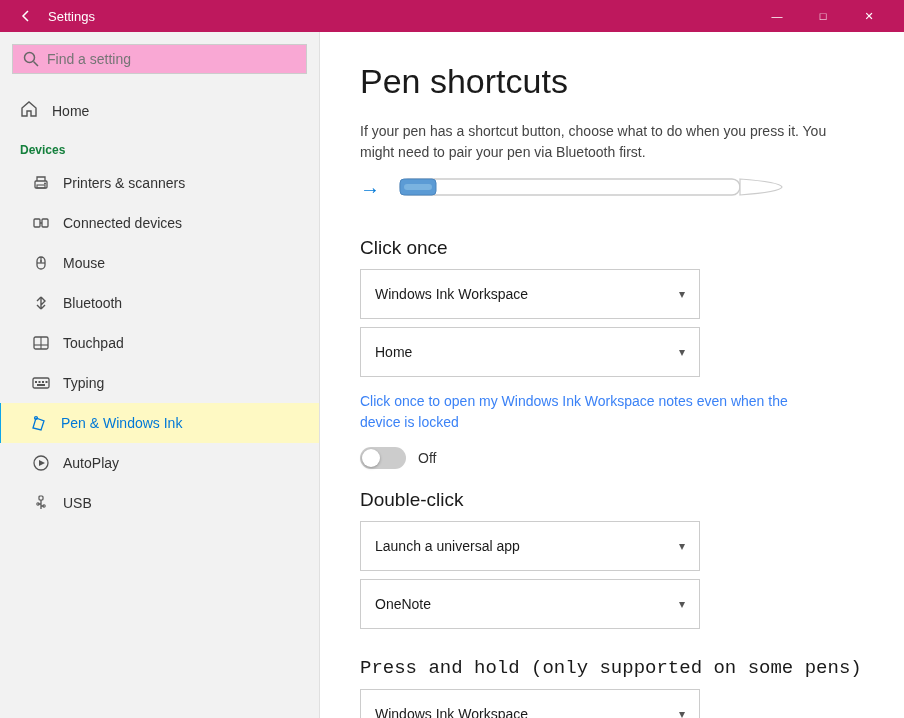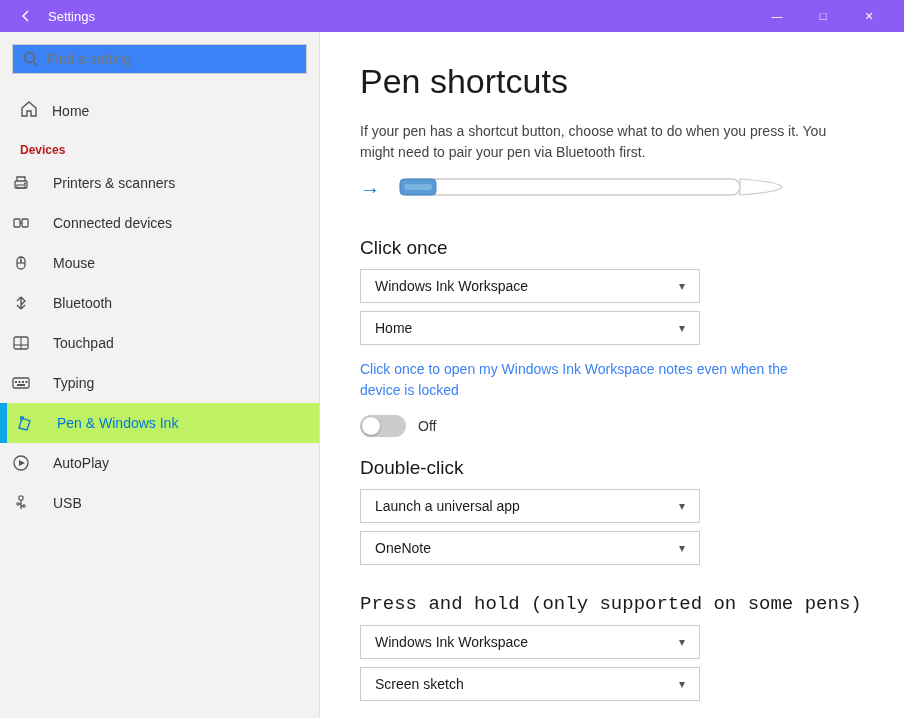--- a/index.html
+++ b/index.html
@@ -1,20 +1,20 @@
 <!DOCTYPE html>
 <html><head>
   <meta charset="utf-8">
   <style>
     * { margin: 0; padding: 0; box-sizing: border-box; }
     body { font-family: 'Segoe UI', Arial, sans-serif; font-size: 14px; background: #f2f2f2; display: flex; flex-direction: column; height: 718px; width: 904px; overflow: hidden; }
 
     
     .titlebar {
-      background: #8b5cf6;
+      background: #be185d;
       height: 32px;
       display: flex;
       align-items: center;
       padding: 6px 12px;
       color: white;
       flex-shrink: 0;
     }
     .titlebar-back {
       width: 28px; height: 28px;
       display: flex; align-items: center; justify-content: center;
@@ -43,21 +43,21 @@
       flex-shrink: 0;
       background: #f2f2f2;
       padding: 12px 0;
       overflow-y: auto;
       border-right: 1px solid #e0e0e0;
     }
     .sidebar-search {
       margin: 0 12px 16px 12px;
       display: flex;
       align-items: center;
-      background: #3b82f6;
+      background: #f9a8d4;
       border: 1px solid #ccc;
       padding: 6px 10px;
       gap: 8px;
     }
     .sidebar-search input {
       border: none;
       outline: none;
       flex: 1;
       font-size: 14px;
       background: transparent;
@@ -70,38 +70,38 @@
       padding: 10px 20px;
       gap: 14px;
       cursor: pointer;
       color: #333;
       font-size: 14px;
     }
 
     .section-label {
       padding: 12px 20px 6px 20px;
       font-size: 12px;
-      color: #b91c1c;
+      color: #15803d;
       text-transform: none;
       font-weight: 600;
     }
 
     .nav-item {
       display: flex;
       align-items: center;
-      padding: 10px 8px;
-      gap: 22px;
+      padding: 10px 28px;
+      gap: 12px;
       cursor: pointer;
       color: #333;
       font-size: 14px;
       border-left: 3px solid transparent;
     }
     .nav-item.active {
-      border-left: 7px solid #0ea5e9;
-      background: #bef264;
+      border-left: 1px solid #0ea5e9;
+      background: #fef9c3;
       color: #0078d7;
     }
     .nav-item .icon {
       width: 20px; height: 20px;
       display: flex; align-items: center; justify-content: center;
       color: inherit;
     }
 
     
     .content {
@@ -147,21 +147,21 @@
       margin-top: 16px;
       font-weight: 400;
     }
 
     
     .dropdown {
       display: flex;
       align-items: center;
       justify-content: space-between;
       border: 1px solid #ccc;
-      padding: 8px 14px;
+      padding: 16px 14px;
       width: 340px;
       cursor: pointer;
       background: white;
       margin-bottom: 8px;
       font-size: 14px;
       color: #1a1a1a;
     }
     .dropdown-chevron { font-size: 12px; color: #555; }
 
     

